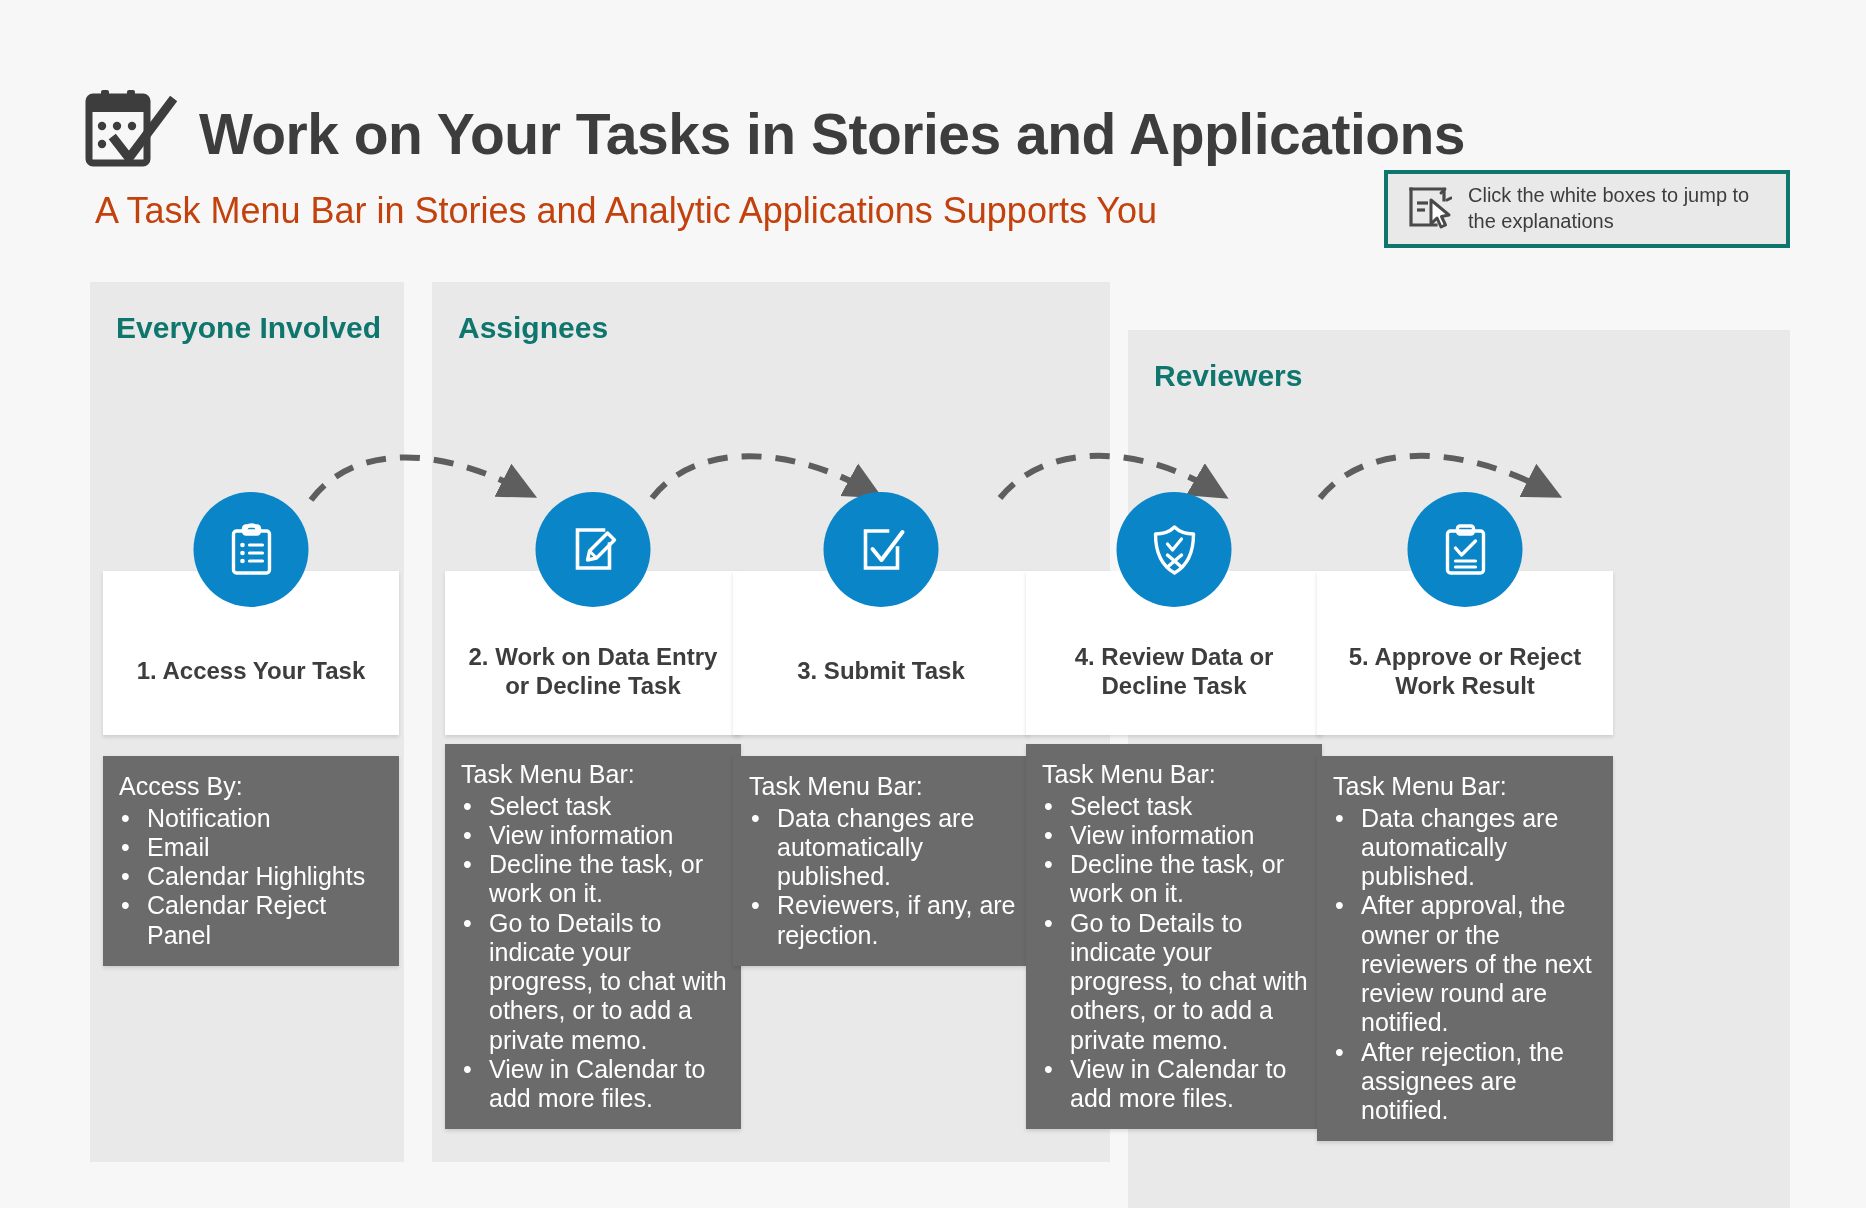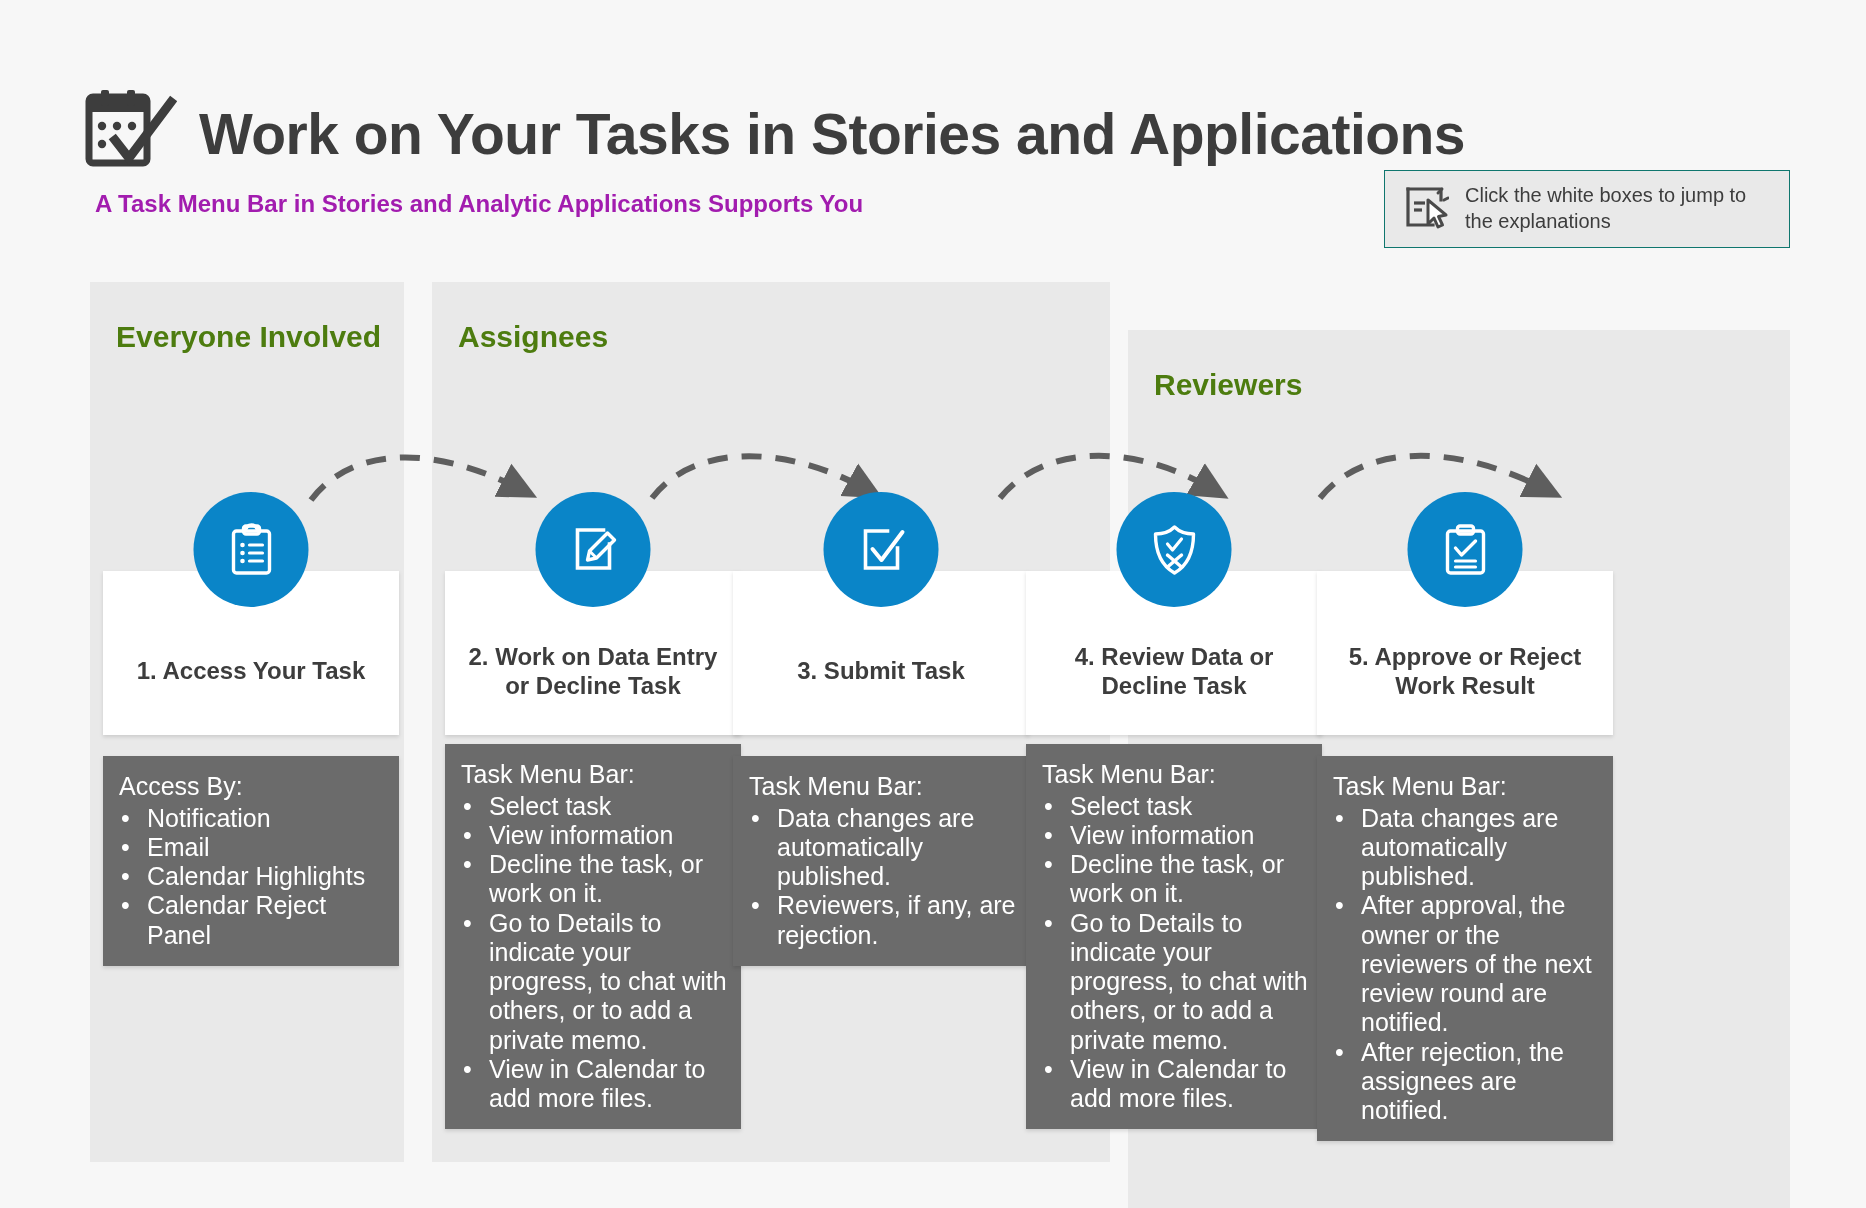--- a/index.html
+++ b/index.html
@@ -35,33 +35,33 @@
     font-weight: bold;
     letter-spacing: -0.5px;
     color: #3d3d3d;
     white-space: nowrap;
     line-height: 1;
     margin-top: 48px;
   }
   #subtitle {
     position: absolute;
     left: 95px; top: 190px;
-    font-size: 24px;
-    font-weight: bold;
-    color: #a21caf;
+    font-size: 36px;
+    font-weight: normal;
+    color: #c2410c;
     white-space: nowrap;
   }
 
   
   #callout {
     position: absolute;
     left: 1384px; top: 170px;
     width: 406px; height: 78px;
     background: #e9e9e9;
-    border: 1px solid #0f766e;
+    border: 4px solid #0f766e;
     box-sizing: border-box;
     display: flex;
     align-items: center;
     gap: 16px;
     padding: 0 18px;
   }
   #callout-icon { width: 46px; height: 46px; flex: none; }
   #callout-text {
     font-size: 20px;
     line-height: 1.28;
@@ -69,24 +69,24 @@
   }
 
   
   .lane {
     position: absolute;
     top: 282px;
     background: #e9e9e9;
   }
   .lane-title {
     position: absolute;
-    top: 38px;
+    top: 29px;
     font-size: 30px;
     font-weight: bold;
-    color: #4d7c0f;
+    color: #0f766e;
     white-space: nowrap;
   }
   #lane-0 { left: 90px;   width: 314px; height: 880px; }
   #lane-1 { left: 432px;  width: 678px; height: 880px; }
   #lane-2 { left: 1128px; width: 662px; height: 1096px; margin-top: 48px; }
   #lane-0 .lane-title { left: 26px; }
   #lane-1 .lane-title { left: 26px; }
   #lane-2 .lane-title { left: 26px; }
 
   

